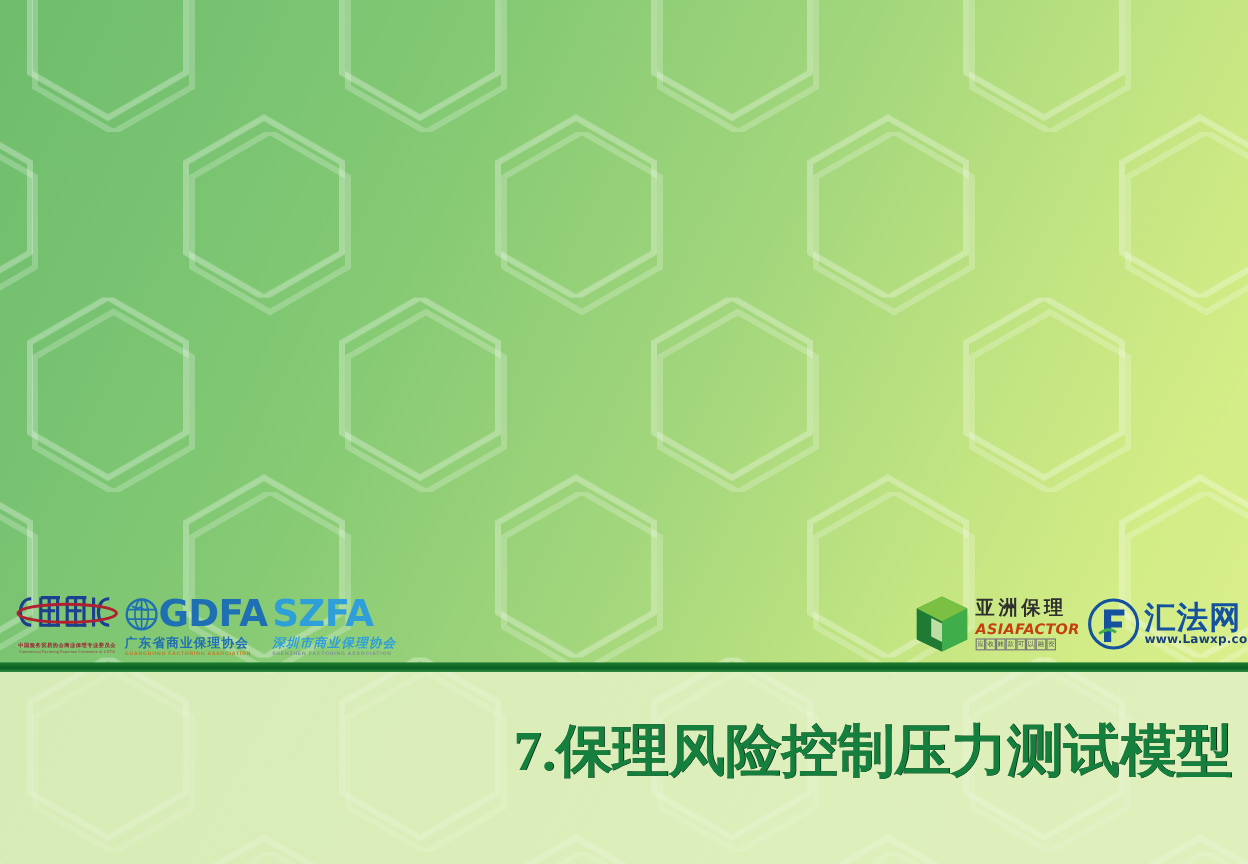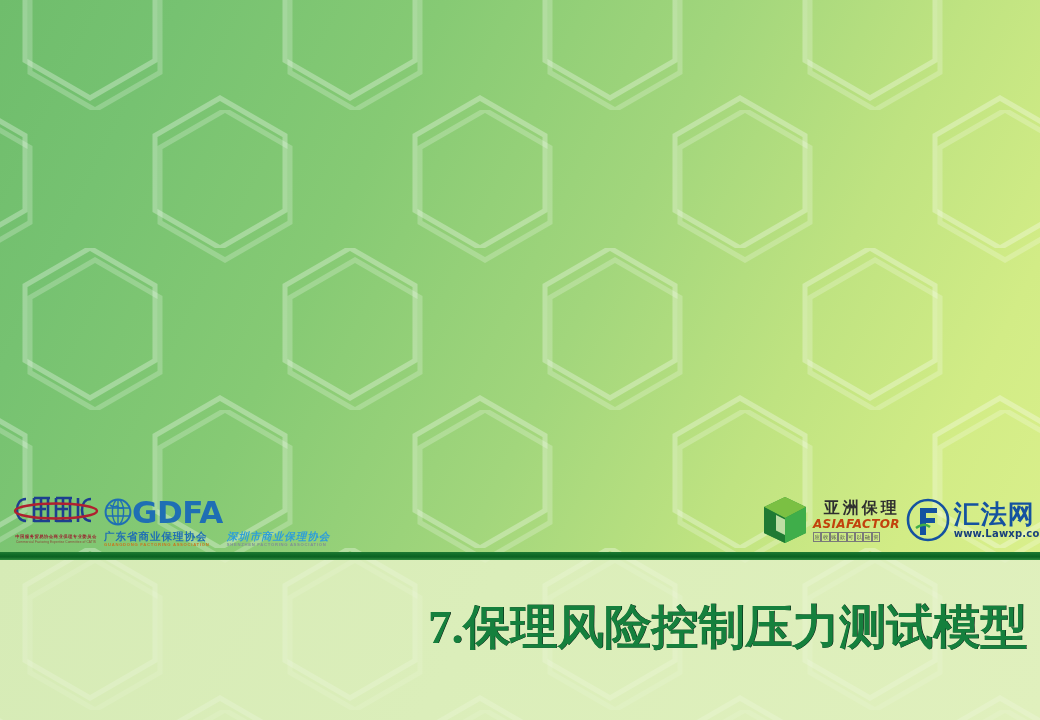--- a/index.html
+++ b/index.html
@@ -182,21 +182,20 @@
     display: flex;
     align-items: center;
     gap: 5px;
     height: 56px;
   }
   .asia-text {
     display: flex;
     flex-direction: column;
     justify-content: center;
     height: 50px;
-    text-align: right;
   }
   .asia-cn {
     font-size: 16px;
     font-weight: bold;
     color: #2f2f2f;
     letter-spacing: 3px;
     line-height: 18px;
     white-space: nowrap;
   }
   .asia-en {
@@ -317,20 +316,23 @@
           <path d="M2 11 H26 M2 19 H26 M14 2.6 V27.4" stroke="#1f6fb4" stroke-width="1.4" fill="none"></path>
           <path d="M6 8 q4 3 7 1 q3 4 7 1" stroke="#1f6fb4" stroke-width="1.6" fill="none"></path>
         </svg>
         <span class="assoc-word gdfa-word">GDFA</span>
       </div>
       <div class="assoc-cn gdfa-cn">广东省商业保理协会</div>
       <div class="assoc-en gdfa-en">GUANGDONG FACTORING ASSOCIATION</div>
     </div>
 
     <div class="logo-assoc">
+      <div class="assoc-top">
+        <span class="assoc-word szfa-word">SZFA</span>
+      </div>
       <div class="assoc-cn szfa-cn">深圳市商业保理协会</div>
       <div class="assoc-en szfa-en">SHENZHEN FACTORING ASSOCIATION</div>
     </div>
 
   </div>
 
   <div class="logos-right">
 
     <div class="logo-asia">
       <svg width="46" height="50" viewBox="0 0 46 50">

